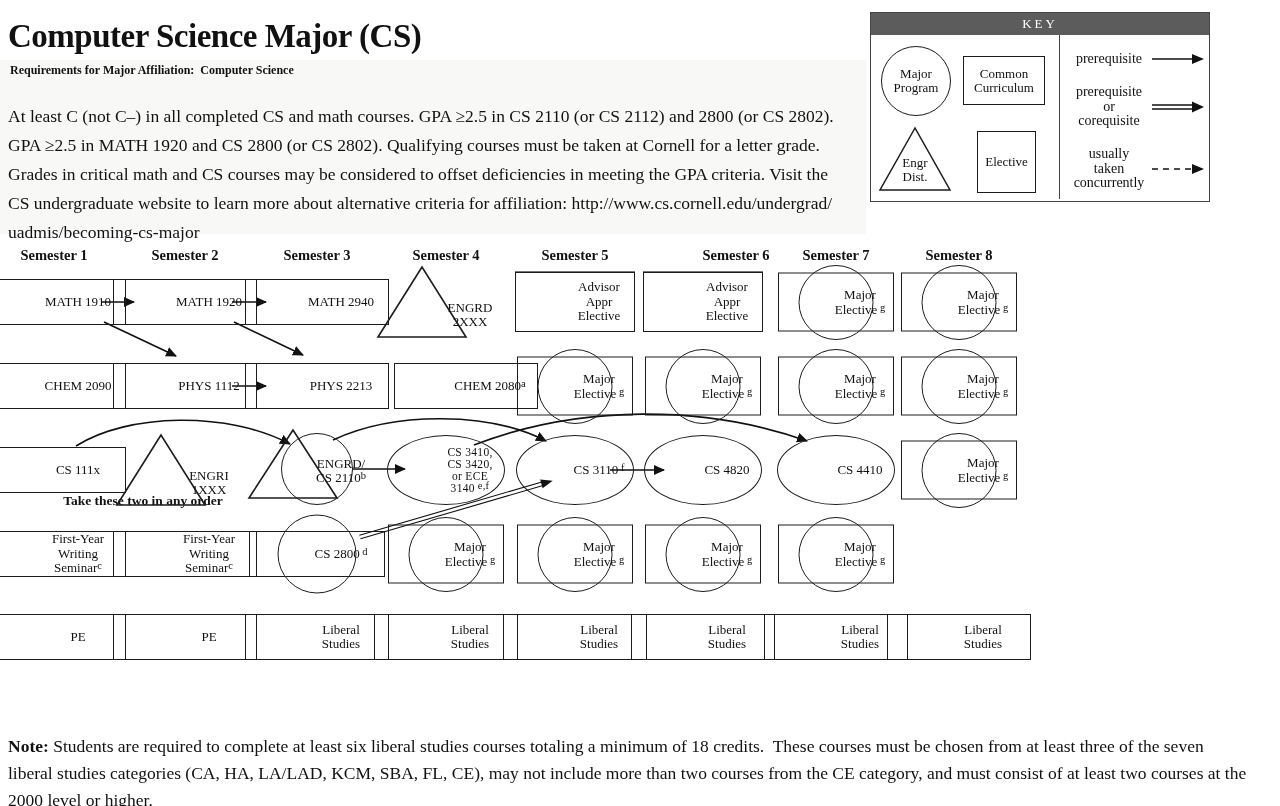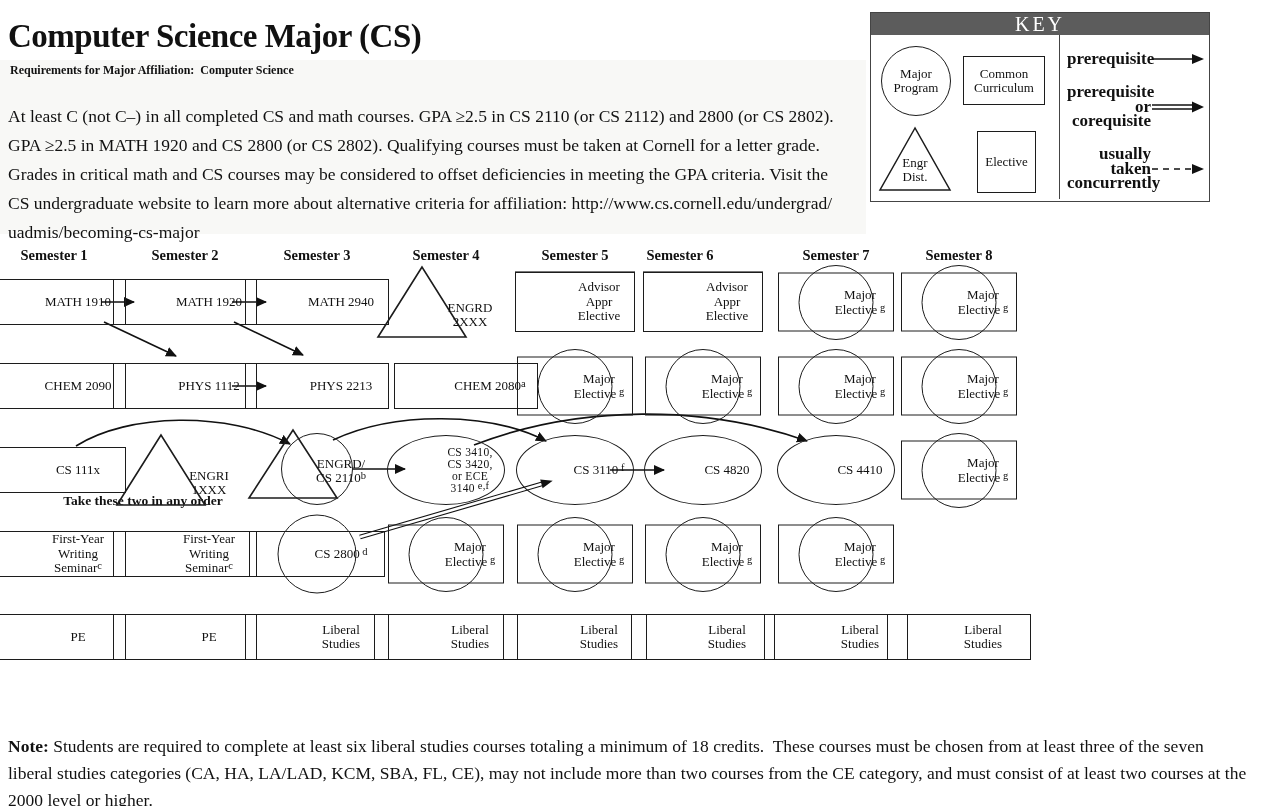--- a/index.html
+++ b/index.html
@@ -4,33 +4,33 @@
 <style>
   html,body{margin:0;padding:0;background:#fff;}
   .page{position:relative;width:1280px;height:806px;background:#fff;overflow:hidden;
         font-family:"Liberation Serif", serif;color:#111;}
   .req-band{position:absolute;left:0;top:60px;width:866px;height:174px;background:#f8f8f6;}
   .page-title{position:absolute;left:8px;top:18px;font-size:33px;font-weight:bold;letter-spacing:-0.5px;}
   .section-heading{position:absolute;left:10px;top:63px;font-size:12px;font-weight:bold;}
   .req-par{position:absolute;left:8px;top:102px;width:870px;font-size:17.5px;line-height:29px;white-space:pre-line;}
   
   .key{position:absolute;left:870px;top:12px;width:338px;height:188px;border:1.5px solid #444;background:#fff;}
-  .key-title{height:22px;background:#5c5c5c;color:#fff;text-align:center;font-size:20px;letter-spacing:3px;line-height:22px;}
+  .key-title{height:22px;background:#5c5c5c;color:#fff;text-align:center;font-size:13px;letter-spacing:3px;line-height:22px;}
   .key-body{position:relative;height:164px;}
   .key-divider{position:absolute;left:188px;top:0;width:0;height:164px;border-left:1.4px solid #444;}
   .kshape{position:absolute;display:flex;align-items:center;justify-content:center;text-align:center;
           font-size:13px;line-height:14px;}
   .kcircle{left:10px;top:11px;width:68px;height:68px;border:1.5px solid #1c1c1c;border-radius:50%;}
   .krect{left:92px;top:21px;width:80px;height:47px;border:1.5px solid #1c1c1c;}
   .ktri{left:8px;top:92px;width:72px;height:64px;}
   .ktri svg{position:absolute;inset:0;overflow:visible;}
   .ktri .klbl{position:relative;padding-top:22px;}
   .ksquare{left:106px;top:96px;width:57px;height:60px;border:1.5px solid #1c1c1c;}
   .krow{position:absolute;left:196px;width:138px;display:flex;align-items:center;}
-  .krow .ktext{width:84px;text-align:right;font-size:17px;line-height:14.5px;white-space:pre-line;font-weight:bold;}
+  .krow .ktext{width:84px;text-align:center;font-size:14px;line-height:14.5px;white-space:pre-line;}
   .krow svg{flex:0 0 auto;}
   
   .sem-header{position:absolute;top:255px;transform:translate(-50%,-50%);font-weight:bold;font-size:14.5px;white-space:nowrap;}
   #edges{position:absolute;left:0;top:0;width:1280px;height:806px;z-index:1;}
   #nodes{position:absolute;left:0;top:0;width:1280px;height:806px;z-index:2;}
   .node{position:absolute;transform:translate(-50%,-50%);display:flex;align-items:center;justify-content:center;
         text-align:center;font-size:13px;line-height:14.5px;padding-left:48px;}
   .node .lbl{position:relative;z-index:2;}
   .node sup{font-size:10.5px;vertical-align:3px;line-height:0;}
   .node.rect{width:94px;height:44px;border:1.6px solid #1c1c1c;}
@@ -146,21 +146,21 @@
         <path d="M360,537 L545,483" class="edge-inner"></path>
         <polygon points="552.7,480.8 542.6,488.3 540.2,479.5" fill="#111"></polygon>
       </g>
   </svg>
   <div id="semesters">
       <div class="sem-header" style="left: 54px;">Semester 1</div>
       <div class="sem-header" style="left: 185px;">Semester 2</div>
       <div class="sem-header" style="left: 317px;">Semester 3</div>
       <div class="sem-header" style="left: 446px;">Semester 4</div>
       <div class="sem-header" style="left: 575px;">Semester 5</div>
-      <div class="sem-header" style="left: 680px;">Semester 6</div>
+      <div class="sem-header" style="left: 736px;">Semester 6</div>
       <div class="sem-header" style="left: 836px;">Semester 7</div>
       <div class="sem-header" style="left: 959px;">Semester 8</div>
     </div>
   <div id="nodes">
       <div class="node rect" style="left: 54px; top: 302px;">
         <div class="lbl">MATH 1910</div>
       </div>
       <div class="node rect" style="left: 185px; top: 302px;">
         <div class="lbl">MATH 1920</div>
       </div>

